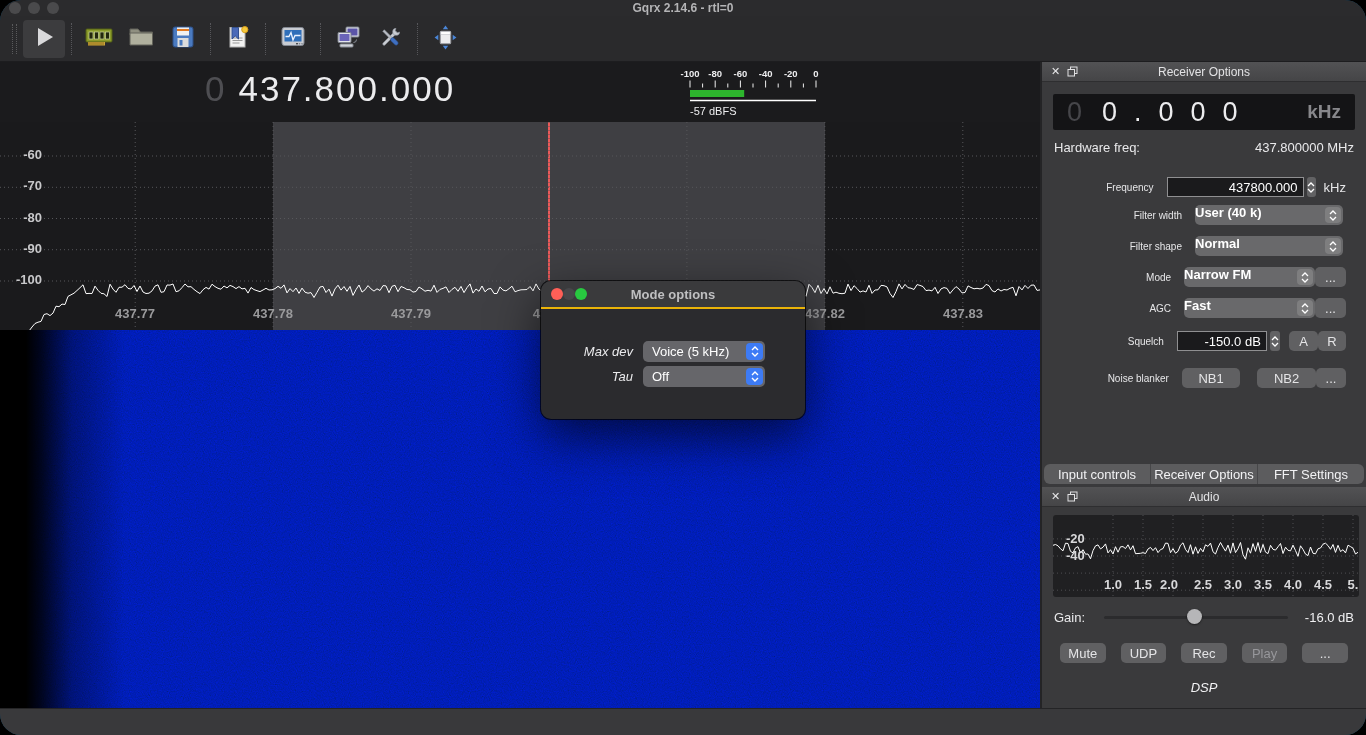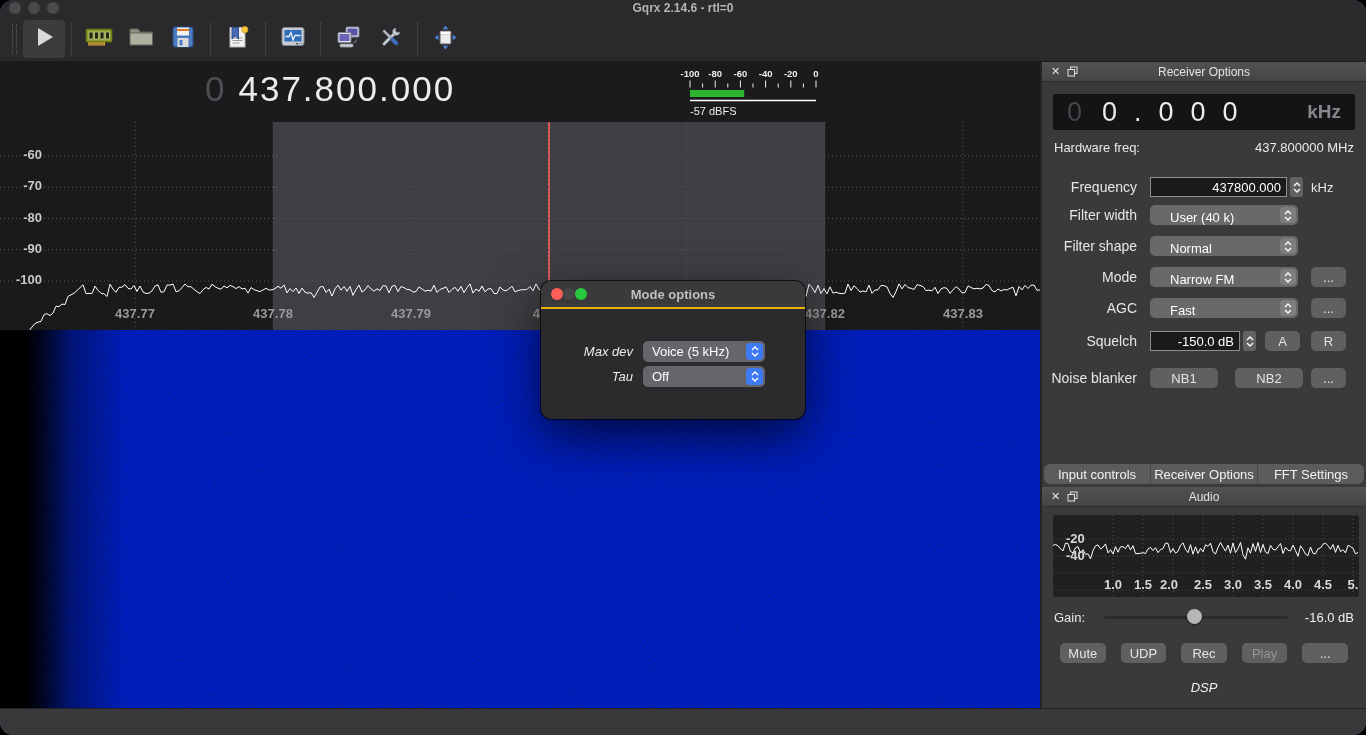--- a/index.html
+++ b/index.html
@@ -1,17 +1,17 @@
 <!DOCTYPE html>
 <html><head>
 <meta charset="utf-8">
 <style>
   html,body{margin:0;padding:0;background:#000;}
   *{box-sizing:border-box;font-family:"Liberation Sans","DejaVu Sans",sans-serif;}
-  .window{position:relative;width:1366px;height:735px;background:#0c4a6e;border-radius:13px;overflow:hidden;}
+  .window{position:relative;width:1366px;height:735px;background:#0c4a6e;border-radius:21px;overflow:hidden;}
   
   .titlebar{position:relative;height:16px;background:#2b2b2d;}
   .lights{position:absolute;left:9px;top:2px;display:flex;gap:7px;}
   .light{width:12px;height:12px;border-radius:50%;background:#4a4a4c;}
   .win-title{position:absolute;left:0;right:0;top:1px;text-align:center;font-size:12px;font-weight:600;color:#b4b4b6;}
   
   .toolbar{height:46px;background:#2a2a2c;display:flex;align-items:center;padding-left:12px;border-bottom:1px solid #1d1d1f;}
   .thandle{width:5px;height:30px;border-left:1px dotted #5a5a5c;border-right:1px dotted #5a5a5c;margin-right:6px;}
   .tsep{width:1px;height:32px;border-left:1px dotted #56565a;margin:0 6px;}
   .tbtn{width:42px;height:38px;display:flex;align-items:center;justify-content:center;background:transparent;border:none;border-radius:4px;padding:0;}
@@ -39,25 +39,25 @@
   .ph-title{position:absolute;left:0;right:0;text-align:center;font-size:12px;color:#e2e2e4;}
   .lcd{margin:12px 11px 0 11px;height:36px;background:#141416;border-radius:2px;display:flex;align-items:center;padding:0 14px;}
   .lcd .dim{color:#46464a;font-size:27px;}
   .lcd .digits{color:#ececee;font-size:27px;letter-spacing:17px;margin-left:20px;}
   .lcd .unit{margin-left:auto;color:#88888c;font-size:19px;font-weight:600;}
   .hwrow{display:flex;justify-content:space-between;margin:10px 12px 0 12px;font-size:13px;color:#e9e9eb;}
   .form{margin-top:22px;}
   .frow{display:flex;align-items:center;height:20px;padding-right:20px;}
   .frow + .frow{margin-top:8px;}
   .frow.g11{margin-top:11px;} .frow.g13{margin-top:13px;} .frow.g17{margin-top:17px;}
-  .flabel{width:95px;text-align:right;margin-right:13px;font-size:14px;color:#e6e6e8;white-space:nowrap;}
+  .flabel{width:95px;text-align:right;margin-right:13px;font-size:10px;color:#e6e6e8;white-space:nowrap;margin-left:45px;}
   .field{height:20px;background:#1a1a1c;border:1px solid #8f8f91;color:#fff;font-size:13px;text-align:right;padding:0 5px;}
   .spin{width:13px;height:20px;margin-left:3px;background:#626264;border:none;border-radius:3px;display:flex;flex-direction:column;align-items:center;justify-content:center;gap:1px;padding:0;}
   .unit-sm{margin-left:8px;font-size:13px;color:#e6e6e8;}
-  .combo{position:relative;height:20px;background:#69696b;border-radius:5px;color:#fff;font-size:13px;display:flex;align-items:flex-end;padding-left:20px;border:none;}
+  .combo{position:relative;height:20px;background:#69696b;border-radius:5px;color:#fff;font-size:13px;display:flex;align-items:flex-start;padding-left:0;border:none;font-weight:bold;}
   .combo .cbtn{position:absolute;right:2px;top:2px;width:16px;height:16px;border-radius:4px;background:rgba(255,255,255,.14);display:flex;flex-direction:column;align-items:center;justify-content:center;gap:1px;}
   .btn{height:20px;background:#606062;border:none;border-radius:5px;color:#e4e4e6;font-size:13px;display:flex;align-items:center;justify-content:center;padding:0;}
   .btn.disabled{color:#97979b;}
   .w35{width:35px;} .w68{width:68px;}
   .mla{margin-left:auto;}
   
   .tabbar{position:absolute;left:2px;right:2px;top:402px;height:20px;background:#5c5c5e;border-radius:6px;display:flex;}
   .tab{flex:1;display:flex;align-items:center;justify-content:center;font-size:13px;color:#f2f2f4;background:none;border:none;padding:0;}
   .tab + .tab{border-left:1px solid rgba(0,0,0,.22);}
   .audio-header{position:absolute;left:0;right:0;top:425px;}

